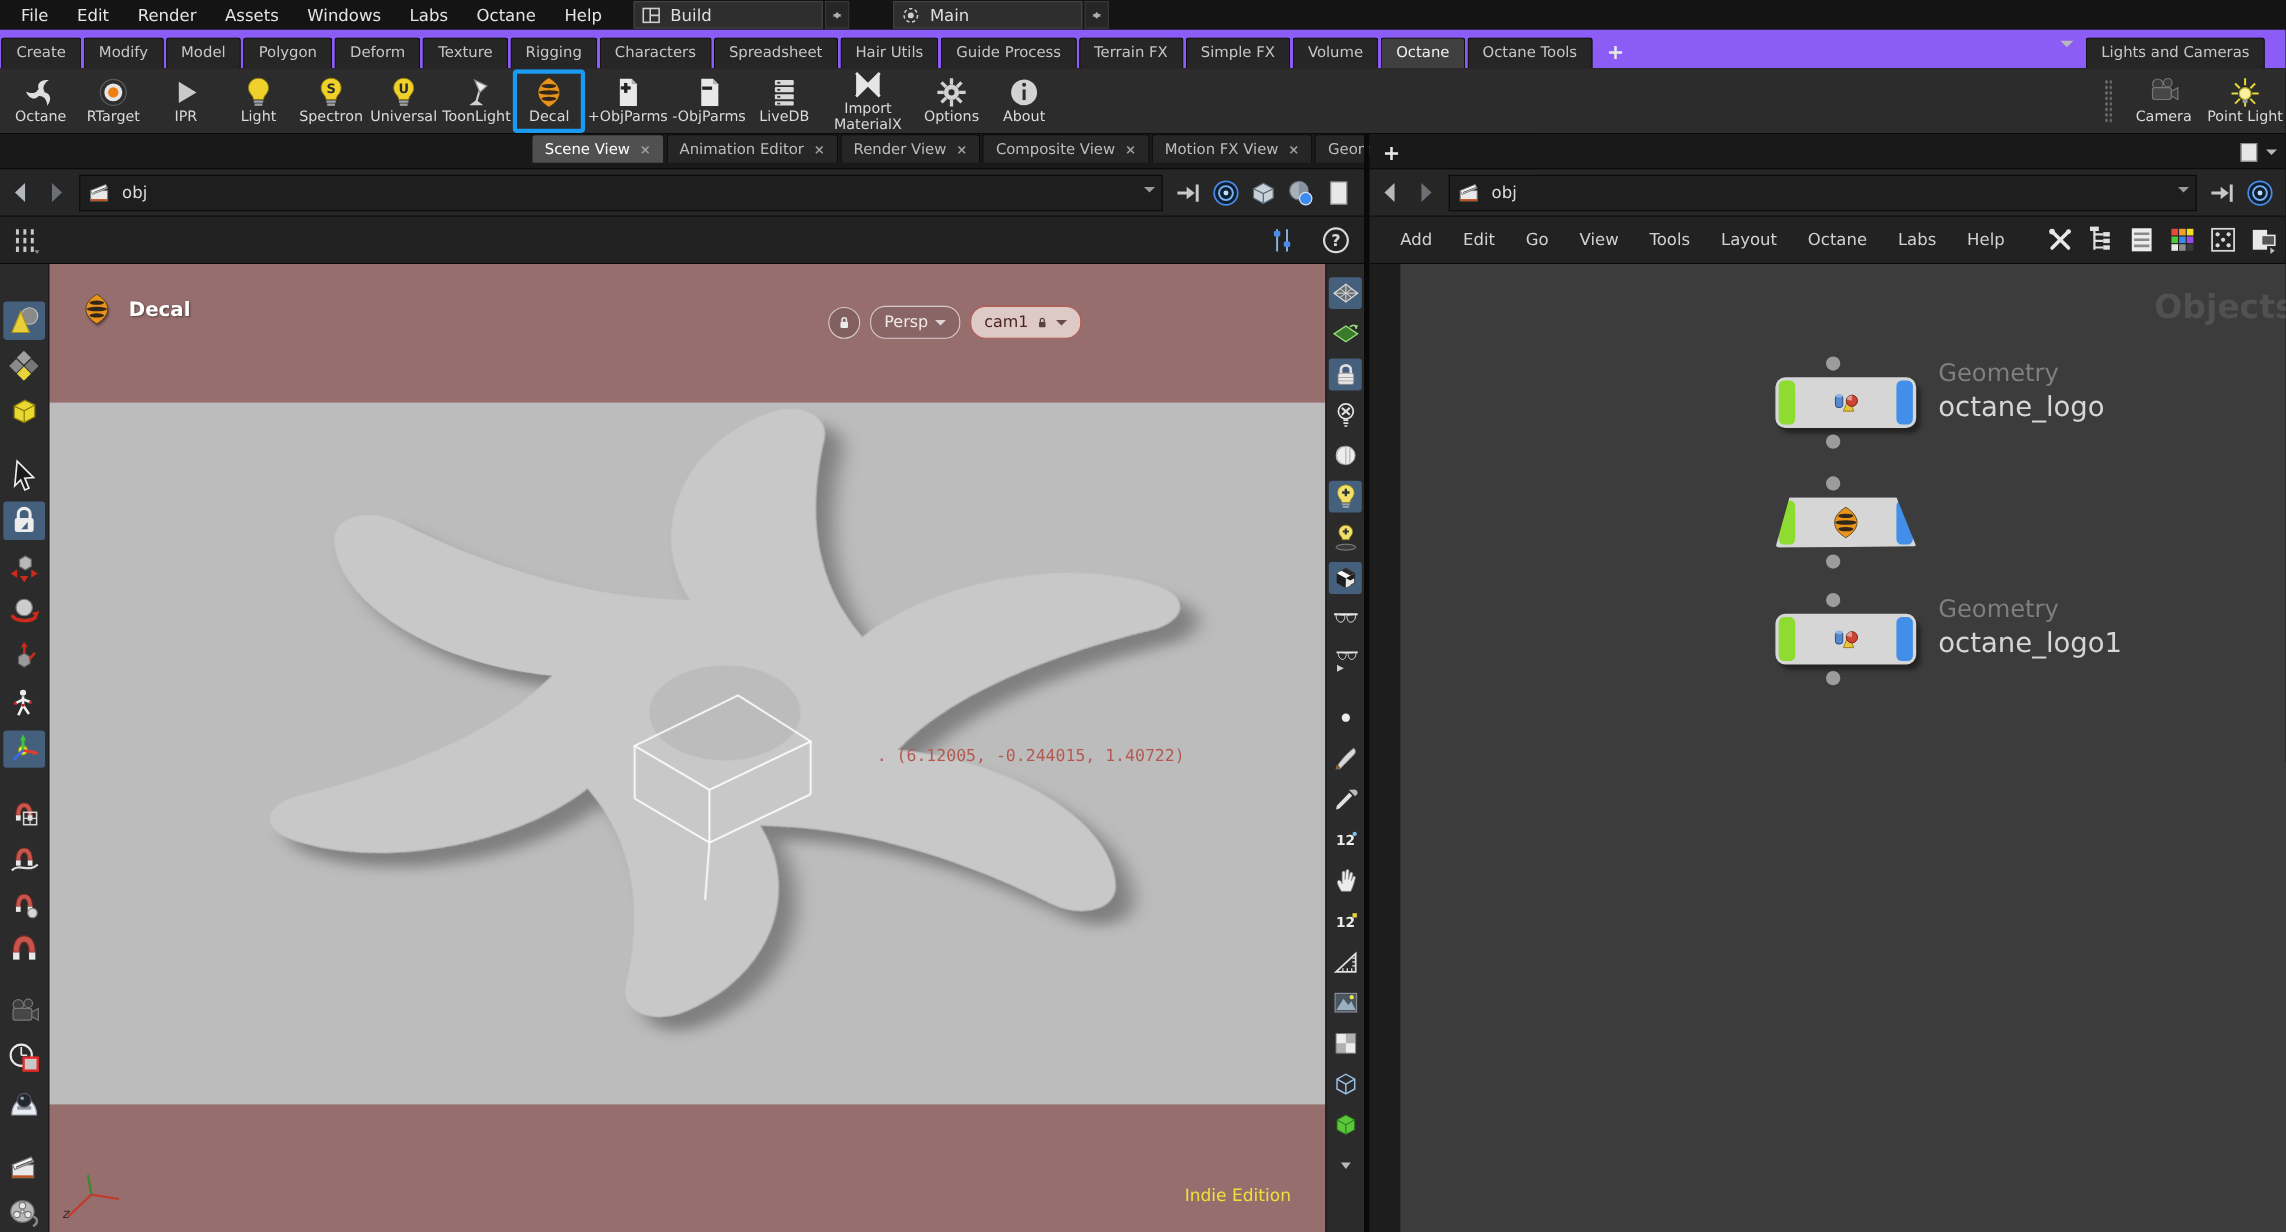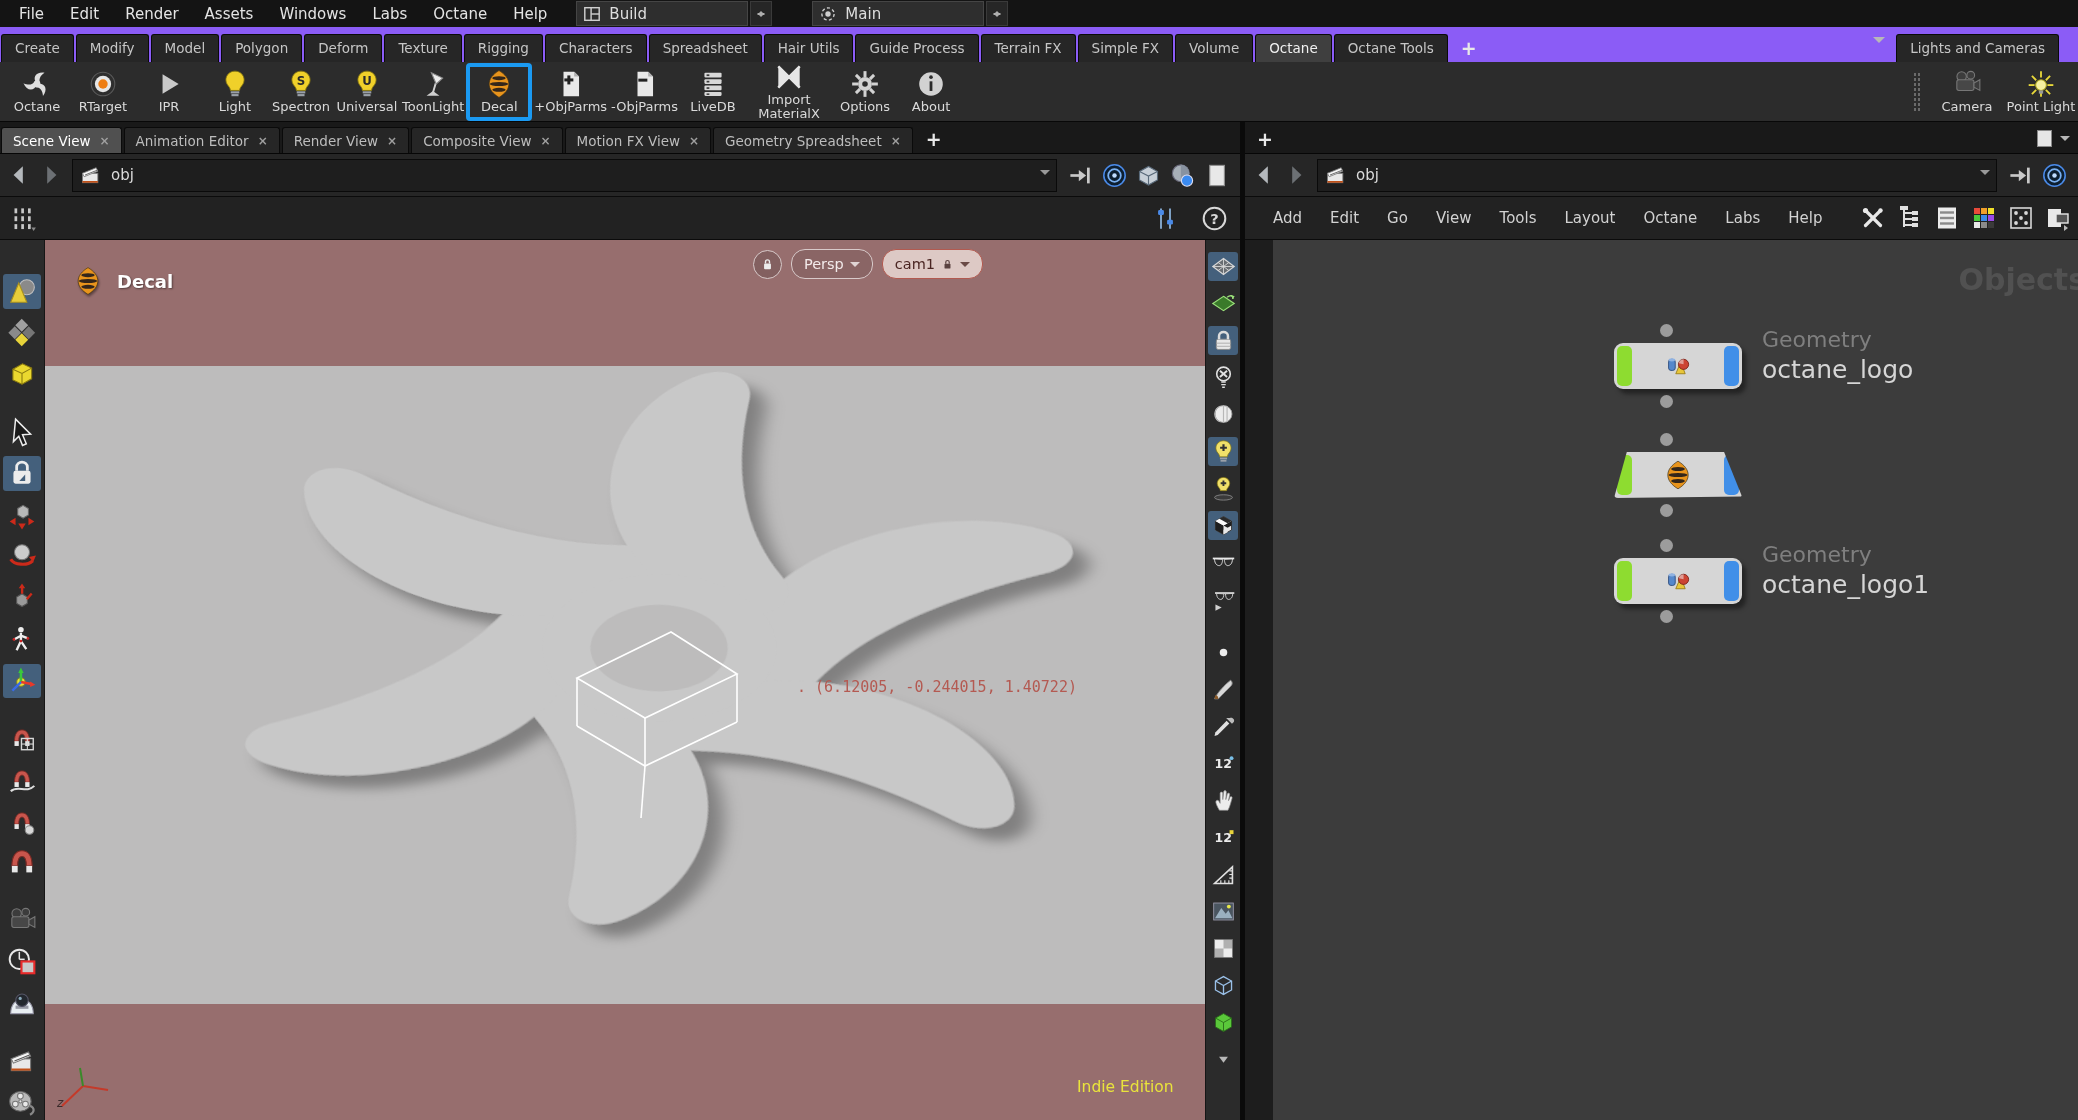--- a/index.html
+++ b/index.html
@@ -42,21 +42,21 @@
   .shelf-tool .tlabel{line-height:1.05;max-width:82px;}
   .shelf-tool.highlighted{box-shadow:0 0 0 4px #1b9af2 inset;border-radius:4px;height:58px;}
   .shelftools-right{margin-left:auto;display:flex;align-items:center;}
   .drag-handle{width:7px;height:40px;margin-right:10px;
     background-image:radial-gradient(#6a6a6a 1px,transparent 1.4px);background-size:4px 5px;}
   .shelftools-right .shelf-tool{min-width:70px;}
 
   
   .panetabs{position:absolute;top:122px;height:32px;background:#191919;display:flex;align-items:flex-end;
             border-bottom:1px solid #060606;box-sizing:border-box;}
-  .panetabs.left{left:0;width:1396px;}
+  .panetabs.left{left:0;width:1396px;flex-direction:column;}
   .panetabs.right{left:1245px;width:833px;}
   .pane-tab{height:25px;margin:0 1px;padding:0 11px;display:flex;align-items:center;gap:9px;
             background:#262626;border:1px solid #0a0a0a;border-bottom:none;border-radius:3px 3px 0 0;
             color:#bdbdbd;font-size:13.5px;white-space:nowrap;}
   .pane-tab.active{background:#505050;color:#fff;}
   .pane-tab.italic .pt-label{font-style:italic;}
   .tab-close{color:#9f9f9f;font-size:12px;line-height:1;}
   .tab-close::after{content:"×";font-weight:bold;}
   .panetabs .tab-plus{height:26px;line-height:24px;}
   .panetab-ctrls{margin-left:auto;display:flex;align-items:center;gap:8px;padding-right:8px;padding-bottom:6px;}
@@ -105,21 +105,21 @@
   .stowbar-right .tool-btn svg{width:25px;height:25px;}
   .pane-divider{position:absolute;left:1240px;top:122px;width:5px;height:998px;background:#0a0a0a;}
 
   
   .viewport{position:absolute;left:45px;top:240px;width:1160px;height:880px;background:#976e6e;overflow:hidden;}
   .vp-gray{position:absolute;left:0;top:126px;width:1160px;height:638px;background:#bdbcbc;}
   .vp-scene{position:absolute;left:0;top:0;width:1160px;height:880px;}
   .vp-header{position:absolute;left:28px;top:24px;display:flex;align-items:center;gap:14px;}
   .vp-header .hicon{width:30px;height:34px;filter:drop-shadow(1px 2px 1px rgba(0,0,0,0.4));}
   .vp-title{color:#fff;font-size:18px;font-weight:bold;text-shadow:1px 1px 2px rgba(0,0,0,0.45);}
-  .vp-cams{position:absolute;right:222px;top:9px;display:flex;align-items:center;gap:9px;}
+  .vp-cams{position:absolute;right:222px;top:38px;display:flex;align-items:center;gap:9px;}
   .lock-pill{width:27px;height:27px;border-radius:50%;border:1.5px solid #d8caca;display:flex;
              align-items:center;justify-content:center;background:rgba(70,55,55,0.25);}
   .lock-pill svg{width:15px;height:15px;}
   .view-pill{height:28px;border-radius:14px;border:1.5px solid #d8caca;color:#f2eaea;font-size:14.5px;
              display:flex;align-items:center;gap:6px;padding:0 12px;background:rgba(70,55,55,0.15);}
   .view-pill .vp-caret{width:0;height:0;border:5px solid transparent;border-top-color:#e0d4d4;margin-top:5px;}
   .cam-pill{background:#ddc9c5;border-color:#b25a50;color:#4a2522;}
   .cam-pill .vp-caret{border-top-color:#6a4a46;}
   .cam-pill svg{width:13px;height:13px;}
   .vp-coords{position:absolute;left:752px;top:438px;color:#b45a52;font-size:15px;

